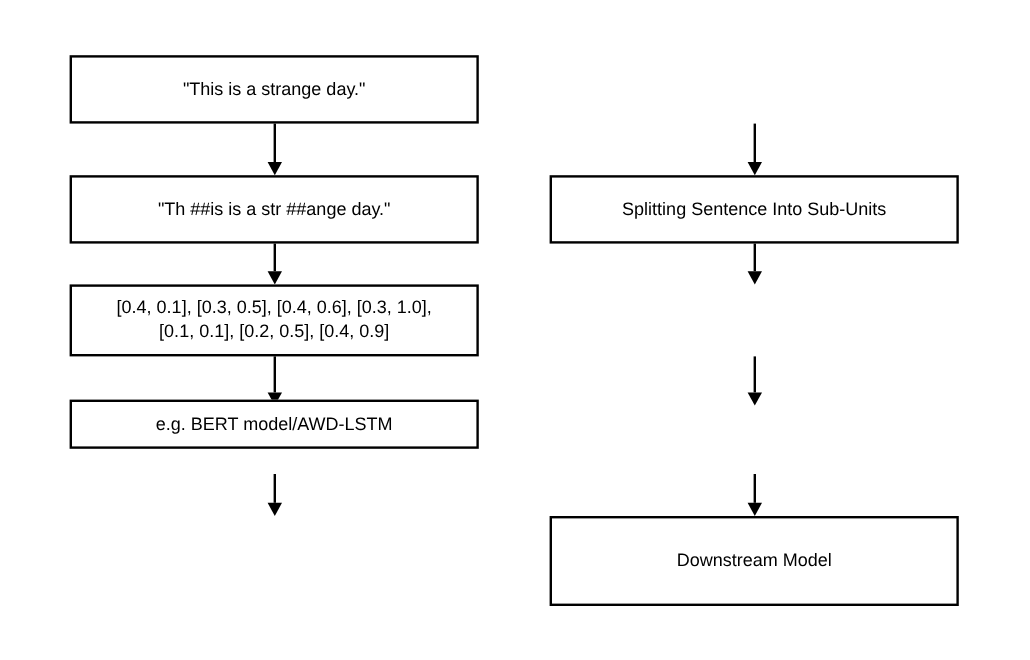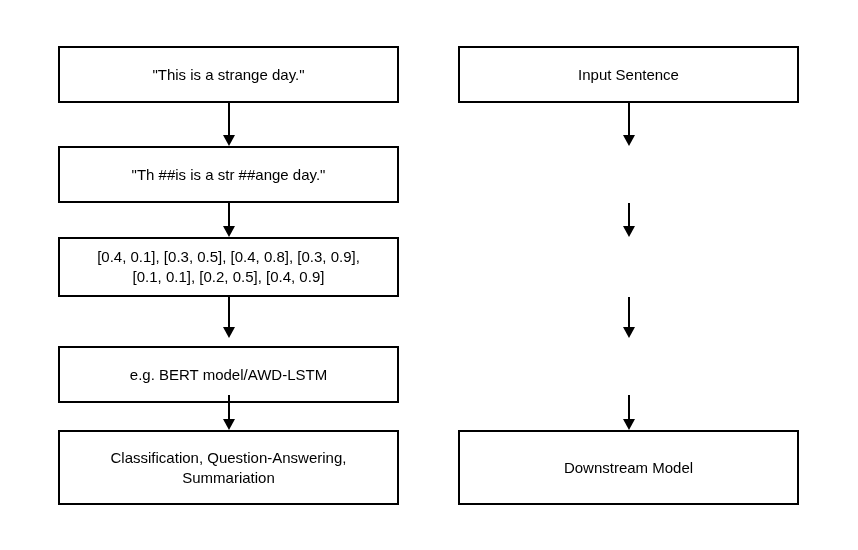--- a/index.html
+++ b/index.html
@@ -41,21 +41,21 @@
     font-size: 15px;
     line-height: 20px;
     padding: 0 10px;
     white-space: pre-line;
   }
 
   
   .row-1 { top: 46px;  height: 57px; }
   .row-2 { top: 146px; height: 57px; }
   .row-3 { top: 237px; height: 60px; }
-  .row-4 { top: 346px; height: 57px; }
+  .row-4 { top: 333px; height: 41px; }
   .row-5 { top: 430px; height: 75px; }
 
   
   .connector {
     position: absolute;
     left: 170px;
     width: 2px;
     background: #000000;
   }
   .conn-1 { top: 103px; height: 32px; }
@@ -91,53 +91,49 @@
 
     <div class="node row-2">
       <span class="node-label">"Th ##is is a str ##ange day."</span>
     </div>
 
     <div class="connector conn-2">
       <span class="arrowhead"></span>
     </div>
 
     <div class="node row-3">
-      <span class="node-label">[0.4, 0.1], [0.3, 0.5], [0.4, 0.8], [0.3, 0.9],
+      <span class="node-label">[0.4, 0.1], [0.3, 0.5], [0.4, 0.6], [0.3, 1.0],
 [0.1, 0.1], [0.2, 0.5], [0.4, 0.9]</span>
     </div>
 
     <div class="connector conn-3">
       <span class="arrowhead"></span>
     </div>
 
     <div class="node row-4">
       <span class="node-label">e.g. BERT model/AWD-LSTM</span>
     </div>
 
     <div class="connector conn-4">
       <span class="arrowhead"></span>
     </div>
 
-    <div class="node row-5">
-      <span class="node-label">Classification, Question-Answering,
-Summariation</span>
-    </div>
 
   </div>
 
   <div class="column" id="column-pipeline">
 
-    <div class="node row-1">
-      <span class="node-label">Input Sentence</span>
-    </div>
 
     <div class="connector conn-1">
       <span class="arrowhead"></span>
     </div>
 
+    <div class="node row-2">
+      <span class="node-label">Splitting Sentence Into Sub-Units</span>
+    </div>
 
     <div class="connector conn-2">
       <span class="arrowhead"></span>
     </div>
 
 
     <div class="connector conn-3">
       <span class="arrowhead"></span>
     </div>
 

